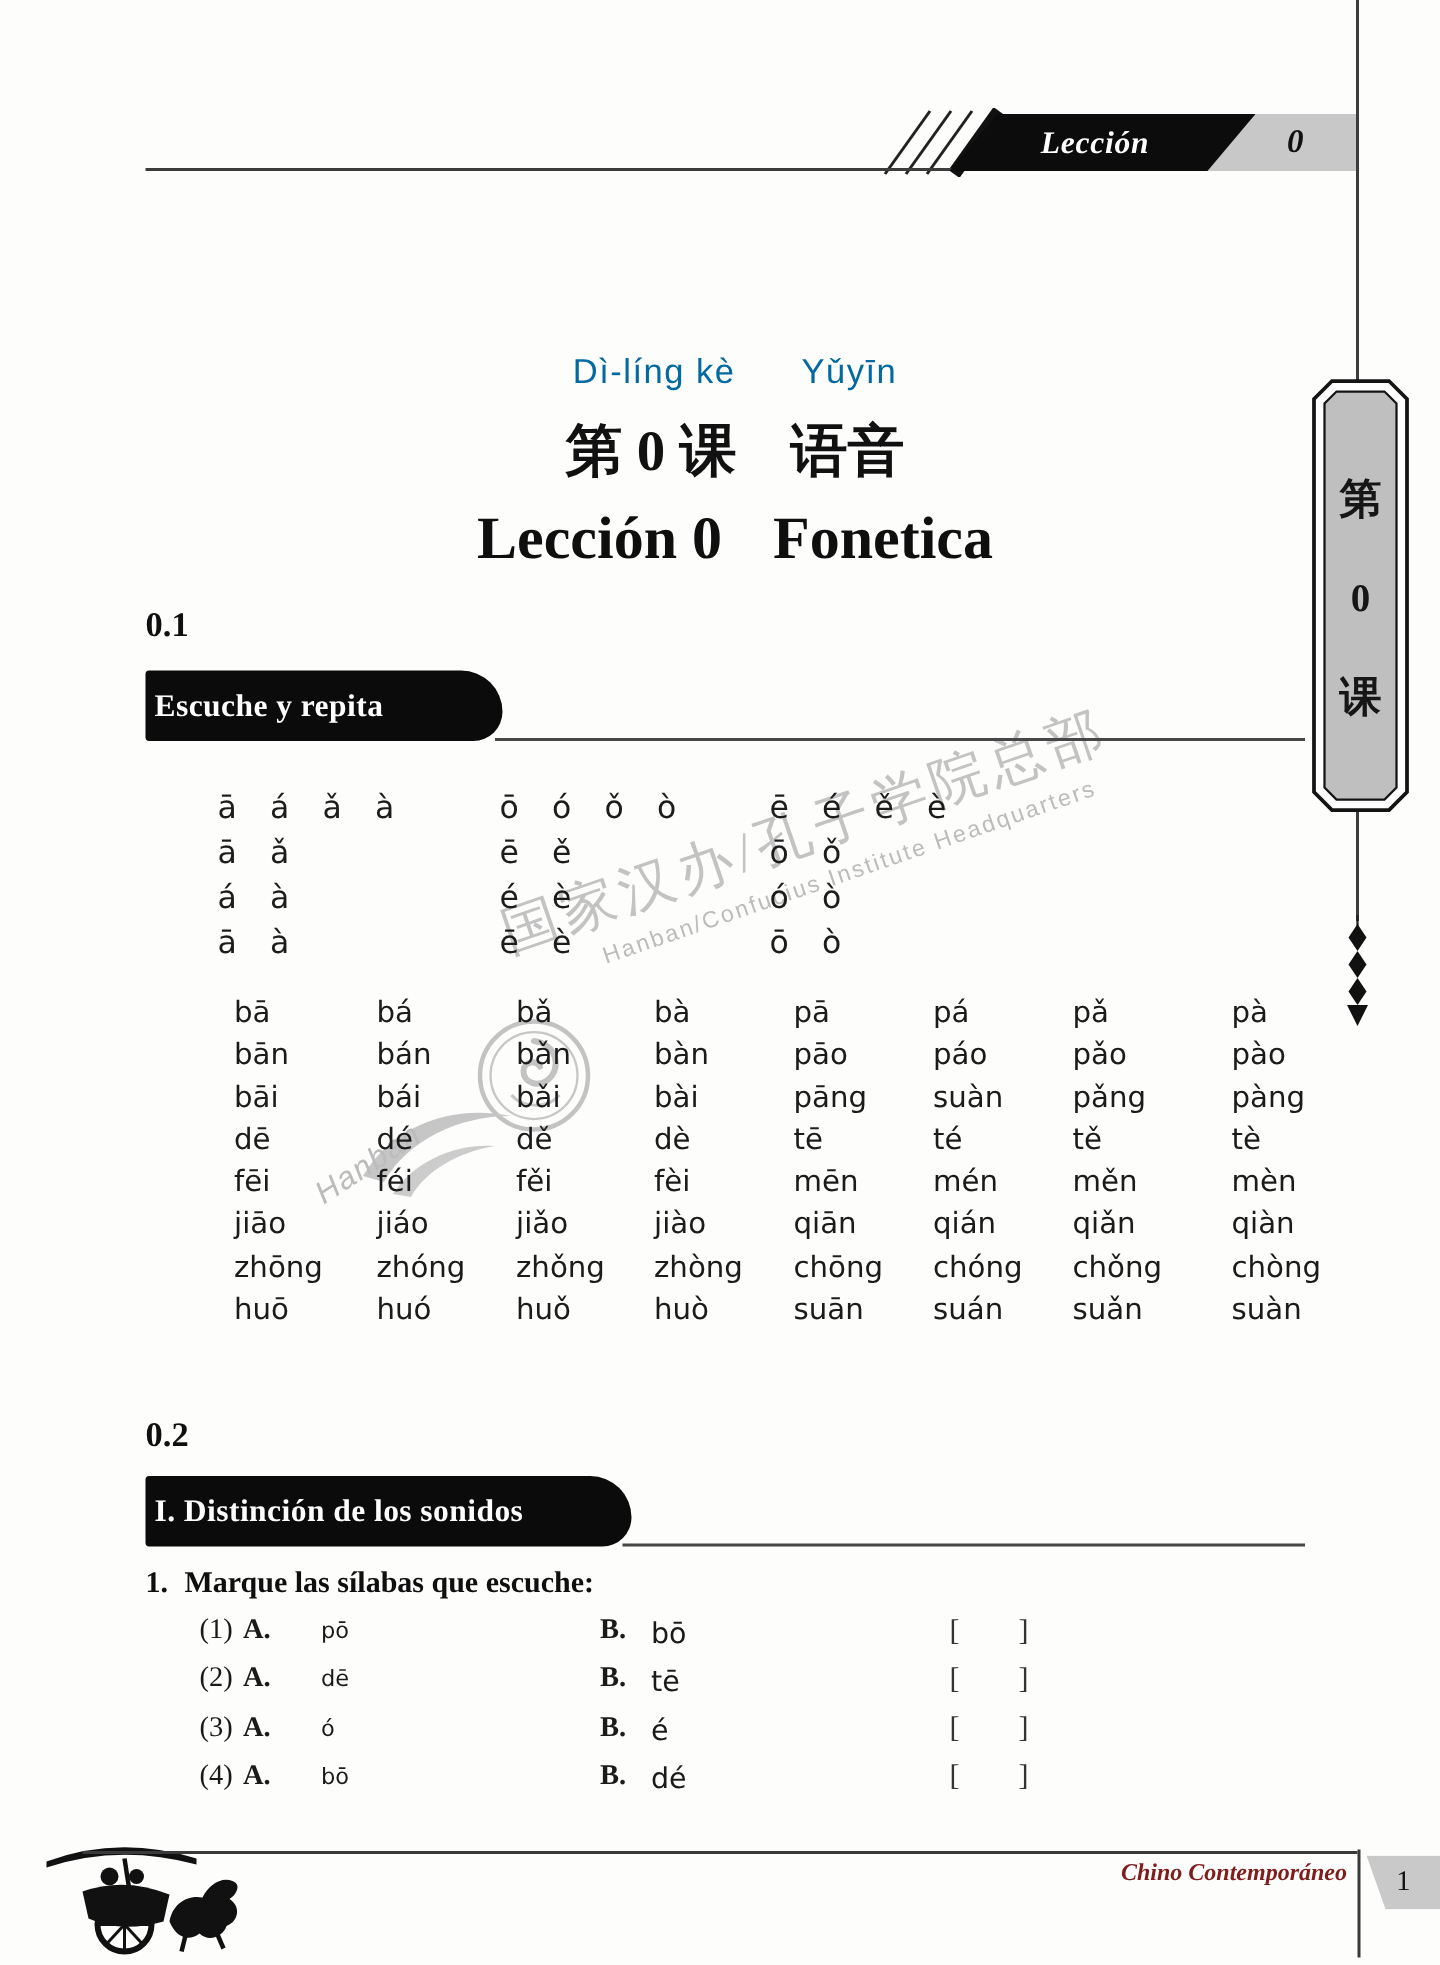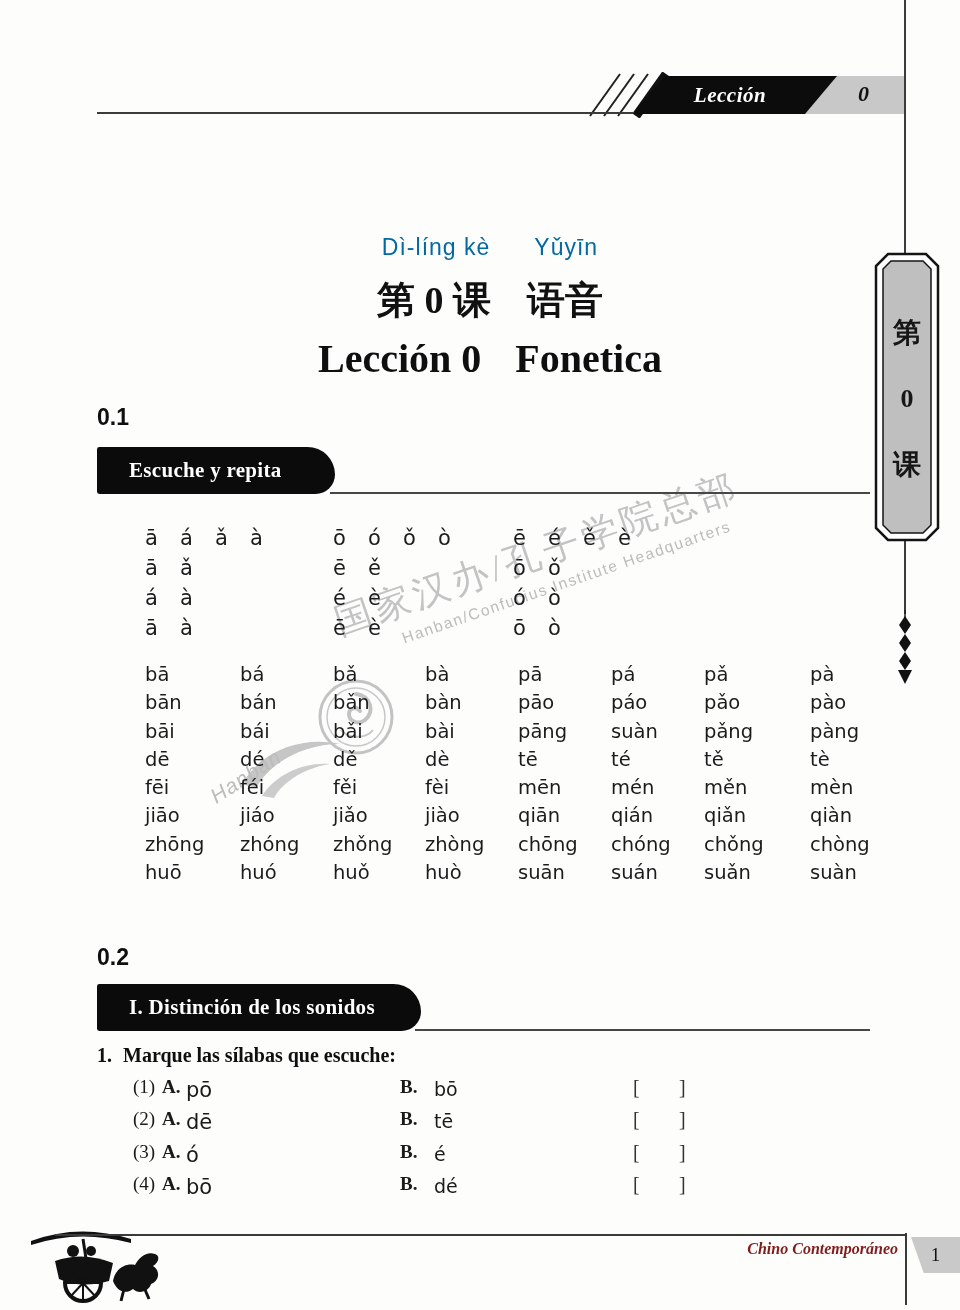--- a/index.html
+++ b/index.html
@@ -46,60 +46,60 @@
   
   .title-block{position:absolute; left:180px; top:234px; width:620px; text-align:center; z-index:2;}
   .title-pinyin{font-size:23px; letter-spacing:1px; color:#0369a1;}
   .title-pinyin .gap{display:inline-block; width:44px;}
   .title-cn{margin-top:14px; font-family:"Liberation Serif", serif; font-size:38px; color:#111;font-weight:bold;}
   .title-cn .gap{display:inline-block; width:36px;}
   .title-es{margin-top:9px; font-family:"Liberation Serif", serif; font-weight:bold; font-size:40px; color:#0f0f0f;}
   .title-es .gap{display:inline-block; width:34px;}
   
   .secnum{
-    position:absolute; left:97px; font-family:Liberation Sans, sans-serif;
+    position:absolute; left:97px; font-family:Liberation Serif, serif;
     font-weight:bold; font-size:23px; color:#0f0f0f; z-index:2;
   }
   .secnum.s1{top:404px;} .secnum.s2{top:944px;}
   .banner{
     position:absolute; left:97px; height:47px; background:#0b0b0b; z-index:3;
     border-radius:3px 34px 24px 3px;
     display:flex; align-items:center;
   }
   .banner span{
     color:#fff; font-family:"Liberation Serif", serif; font-weight:bold;
-    font-size:21px; padding-left:32px; letter-spacing:.3px;
+    font-size:21px; padding-left:6px; letter-spacing:.3px;
   }
   .banner.b1{top:447px; width:238px;}
   .banner.b2{top:984px; width:324px;}
   .rule{position:absolute; height:2px; background:#474747; z-index:2;}
   .rule.r1{left:330px; top:492px; width:540px;}
   .rule.r2{left:415px; top:1029px; width:455px;}
   
   .tone-group{position:absolute; top:526px; z-index:2;}
   .tone-group.g1{left:145px;} .tone-group.g2{left:333px;} .tone-group.g3{left:513px;}
   .tone-row{height:30px;}
   .tone-cell{
     display:inline-block; width:35px; font-size:21px; color:#1c1c1c;
     font-family:"DejaVu Sans", sans-serif;
   }
   
   .syl-table{position:absolute; left:145px; top:663px; width:760px; z-index:2;}
-  .syl-row{display:grid; grid-template-columns:95px 93px 92px 93px 93px 93px 106px 80px; height:28.3px;}
+  .syl-row{display:grid; grid-template-columns:95px 93px 92px 93px 93px 93px 106px 80px; height:28.3px;margin-left:11px;}
   .syl-cell{font-size:19.5px; color:#1b1b1b; font-family:"DejaVu Sans", sans-serif;}
   
   .ex-title{position:absolute; left:97px; top:1044px; z-index:2;
     font-family:"Liberation Serif", serif; font-weight:bold; font-size:20px; color:#0f0f0f;}
   .ex-title .t{margin-left:11px;}
   .ex-rows{position:absolute; left:0; top:1076px; width:960px; z-index:2;}
   .ex-row{position:relative; height:32.4px;}
   .ex-row span{position:absolute; top:0;}
   .ex-num{left:133px; font-family:"Liberation Serif", serif; font-size:19px;}
   .ex-al {left:162px; font-family:"Liberation Serif", serif; font-size:19px; font-weight:bold;}
-  .ex-a  {left:186px; font-size:21px; font-family:"DejaVu Sans", sans-serif; top:2px !important;}
+  .ex-a  {left:214px; font-size:15px; font-family:"DejaVu Sans", sans-serif; top:2px !important;}
   .ex-bl {left:400px; font-family:"Liberation Serif", serif; font-size:19px; font-weight:bold;}
   .ex-b  {left:434px; font-size:19px; font-family:"DejaVu Sans", sans-serif; top:2px !important;}
   .ex-bro{left:633px; font-family:"Liberation Serif", serif; font-size:20px; color:#333;}
   .ex-brc{left:679px; font-family:"Liberation Serif", serif; font-size:20px; color:#333;}
   
   .wm{position:absolute; z-index:1; pointer-events:none;}
   .wm-diag{
     left:328px; top:600px; width:520px; transform:rotate(-19deg); transform-origin:0 0;
     color:#b5b5b5;
   }

